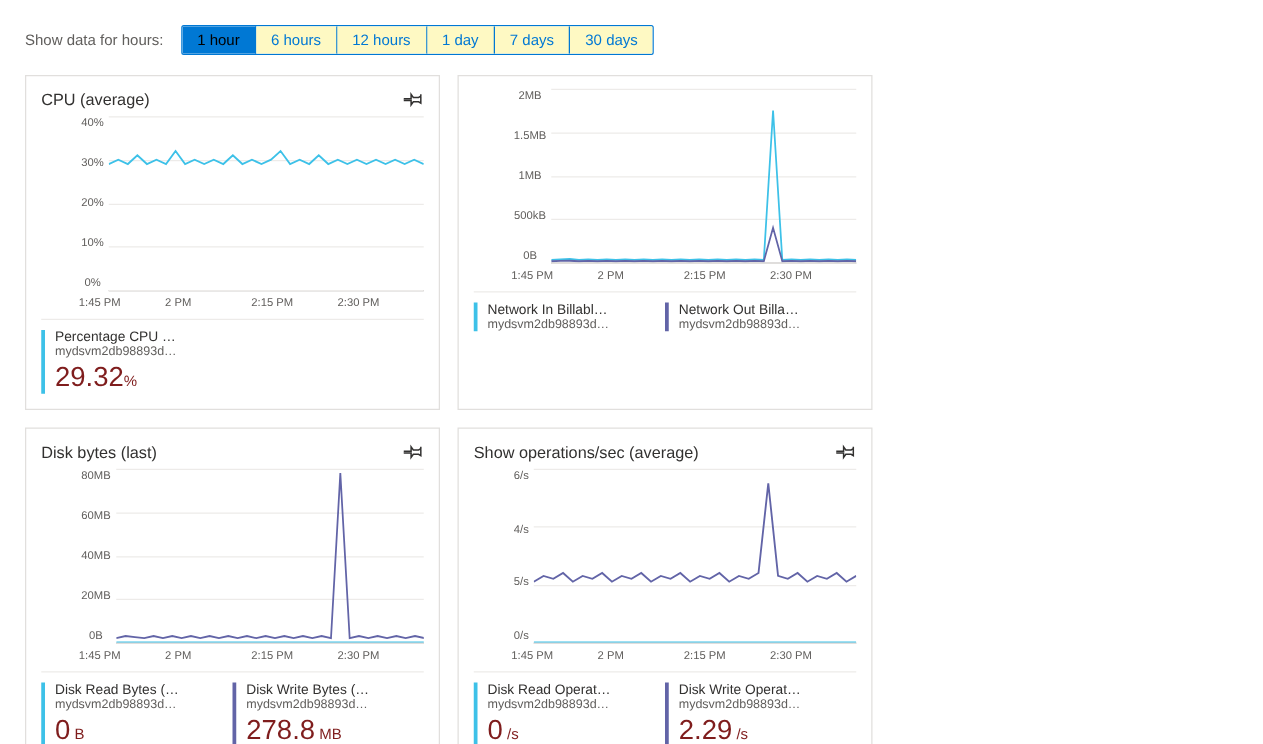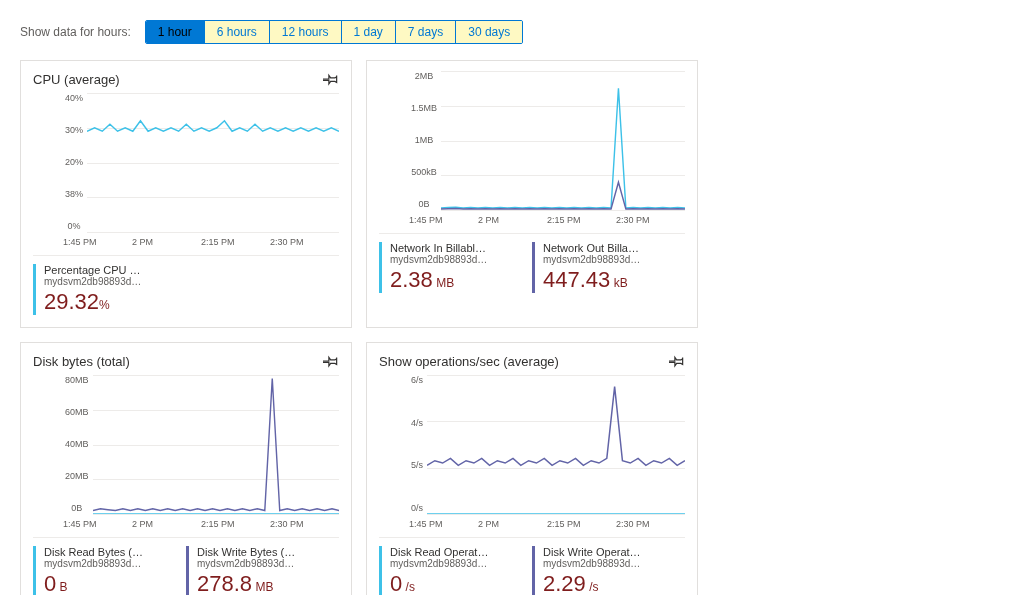--- a/index.html
+++ b/index.html
@@ -55,21 +55,21 @@
         <div class="card-title">CPU (average)</div>
         <div class="pin-icon"><svg viewBox="0 0 16 16" fill="none" stroke="#323130" stroke-width="1.2">
             <path d="M9.5 1.5l5 5-2 .5-3 3 .5 3-2.5-2.5L3 15l-1-1 4.5-4.5L4 7l3 .5 3-3 .5-2z" transform="rotate(45 8 8)"></path>
           </svg></div>
       </div>
       <div class="chart-area">
         <div class="y-axis">
           <span>40%</span>
           <span>30%</span>
           <span>20%</span>
-          <span>38%</span>
+          <span>10%</span>
           <span>0%</span>
         </div>
         <div class="plot">
           <div class="gridline" style="top: 0%;"></div>
           <div class="gridline" style="top: 25%;"></div>
           <div class="gridline" style="top: 50%;"></div>
           <div class="gridline" style="top: 75%;"></div>
           <div class="gridline" style="top: 100%;"></div>
           <svg class="svg-line" viewBox="0 0 260 140" preserveAspectRatio="none">
             <polyline points="0,38.5 7.878787878787879,35 15.757575757575758,38.5 23.636363636363637,31.5 31.515151515151516,38.5 39.3939393939394,35 47.27272727272727,38.5 55.151515151515156,28 63.03030303030303,38.5 70.9090909090909,35 78.7878787878788,38.5 86.66666666666666,35 94.54545454545455,38.5 102.42424242424242,31.5 110.30303030303031,38.5 118.18181818181817,35 126.06060606060606,38.5 133.93939393939394,35 141.8181818181818,28 149.69696969696972,38.5 157.5757575757576,35 165.45454545454544,38.5 173.33333333333331,31.5 181.21212121212122,38.5 189.0909090909091,35 196.96969696969697,38.5 204.84848484848484,35 212.72727272727275,38.5 220.60606060606062,35 228.48484848484847,38.5 236.36363636363635,35 244.24242424242425,38.5 252.12121212121212,35 260,38.5" fill="none" stroke="#3dc1e8" stroke-width="1.5"></polyline>
@@ -114,32 +114,30 @@
       <div class="x-axis">
         <span>1:45 PM</span>
         <span>2 PM</span>
         <span>2:15 PM</span>
         <span>2:30 PM</span>
       </div>
       <div class="legend-row">
         <div class="legend-item" style="border-left-color: rgb(61, 193, 232);">
           <div class="legend-metric">Network In Billable ...</div>
           <div class="legend-resource">mydsvm2db98893d8e4f</div>
-          <div class="legend-value">2.38<span class="legend-unit"> MB</span></div>
         </div>
         <div class="legend-item" style="border-left-color: rgb(98, 100, 167);">
           <div class="legend-metric">Network Out Billable...</div>
           <div class="legend-resource">mydsvm2db98893d8e4f</div>
-          <div class="legend-value">447.43<span class="legend-unit"> kB</span></div>
         </div>
       </div>
     </div>
     <div class="card">
       <div class="card-header">
-        <div class="card-title">Disk bytes (total)</div>
+        <div class="card-title">Disk bytes (last)</div>
         <div class="pin-icon"><svg viewBox="0 0 16 16" fill="none" stroke="#323130" stroke-width="1.2">
             <path d="M9.5 1.5l5 5-2 .5-3 3 .5 3-2.5-2.5L3 15l-1-1 4.5-4.5L4 7l3 .5 3-3 .5-2z" transform="rotate(45 8 8)"></path>
           </svg></div>
       </div>
       <div class="chart-area">
         <div class="y-axis">
           <span>80MB</span>
           <span>60MB</span>
           <span>40MB</span>
           <span>20MB</span>

